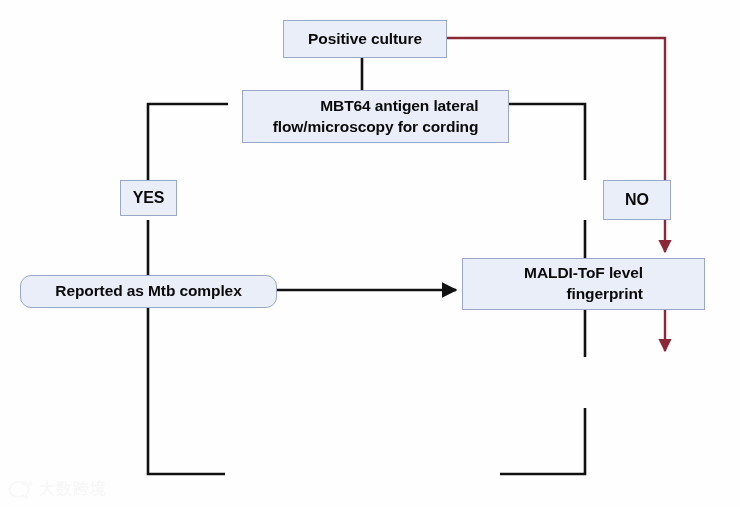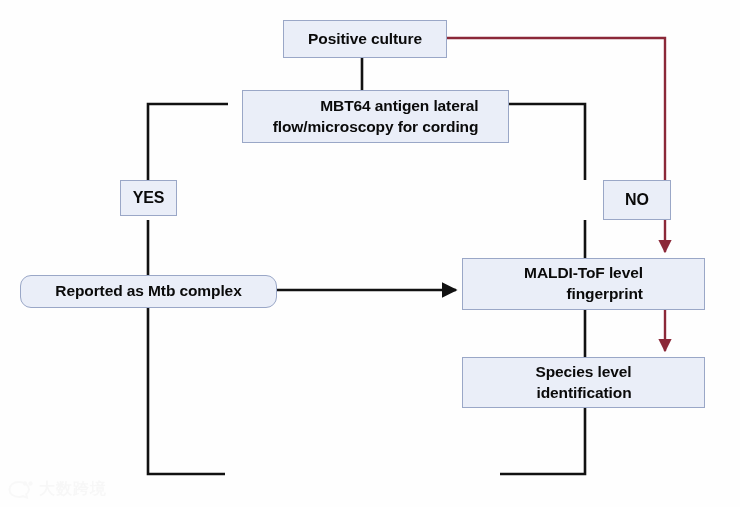--- a/index.html
+++ b/index.html
@@ -132,24 +132,20 @@
 
   <div class="node" style="left:20px; top:275px; width:257px; height:33px;border-radius:11px;">
     <span class="node-label">Reported as Mtb complex</span>
   </div>
 
   <div class="node" style="left:462px; top:258px; width:243px; height:52px;">
     <span class="node-label">MALDI-ToF level
 fingerprint</span>
   </div>
 
-  <div class="node" style="left:462px; top:357px; width:243px; height:51px;">
-    <span class="node-label">Species level
-identification</span>
-  </div>
 
 
   <div id="watermark">
     <svg class="wm-mark" width="26" height="20" viewBox="0 0 26 20" xmlns="http://www.w3.org/2000/svg">
       <path d="M11 3 C5 3 1.5 6.5 1.5 10.5 C1.5 14.5 5 18 11 18 C12.5 18 14 17.7 15 17.2
                L19 18.6 L18.2 15.2 C20 13.9 21 12.3 21 10.5 C21 6.5 17 3 11 3 Z" fill="none" stroke="#f4f4f4" stroke-width="2"></path>
       <circle cx="17" cy="4.5" r="2.2" fill="#f4f4f4"></circle>
       <circle cx="22.5" cy="4.5" r="2.2" fill="#f4f4f4"></circle>
     </svg>
     <span class="wm-text">大数跨境</span>

